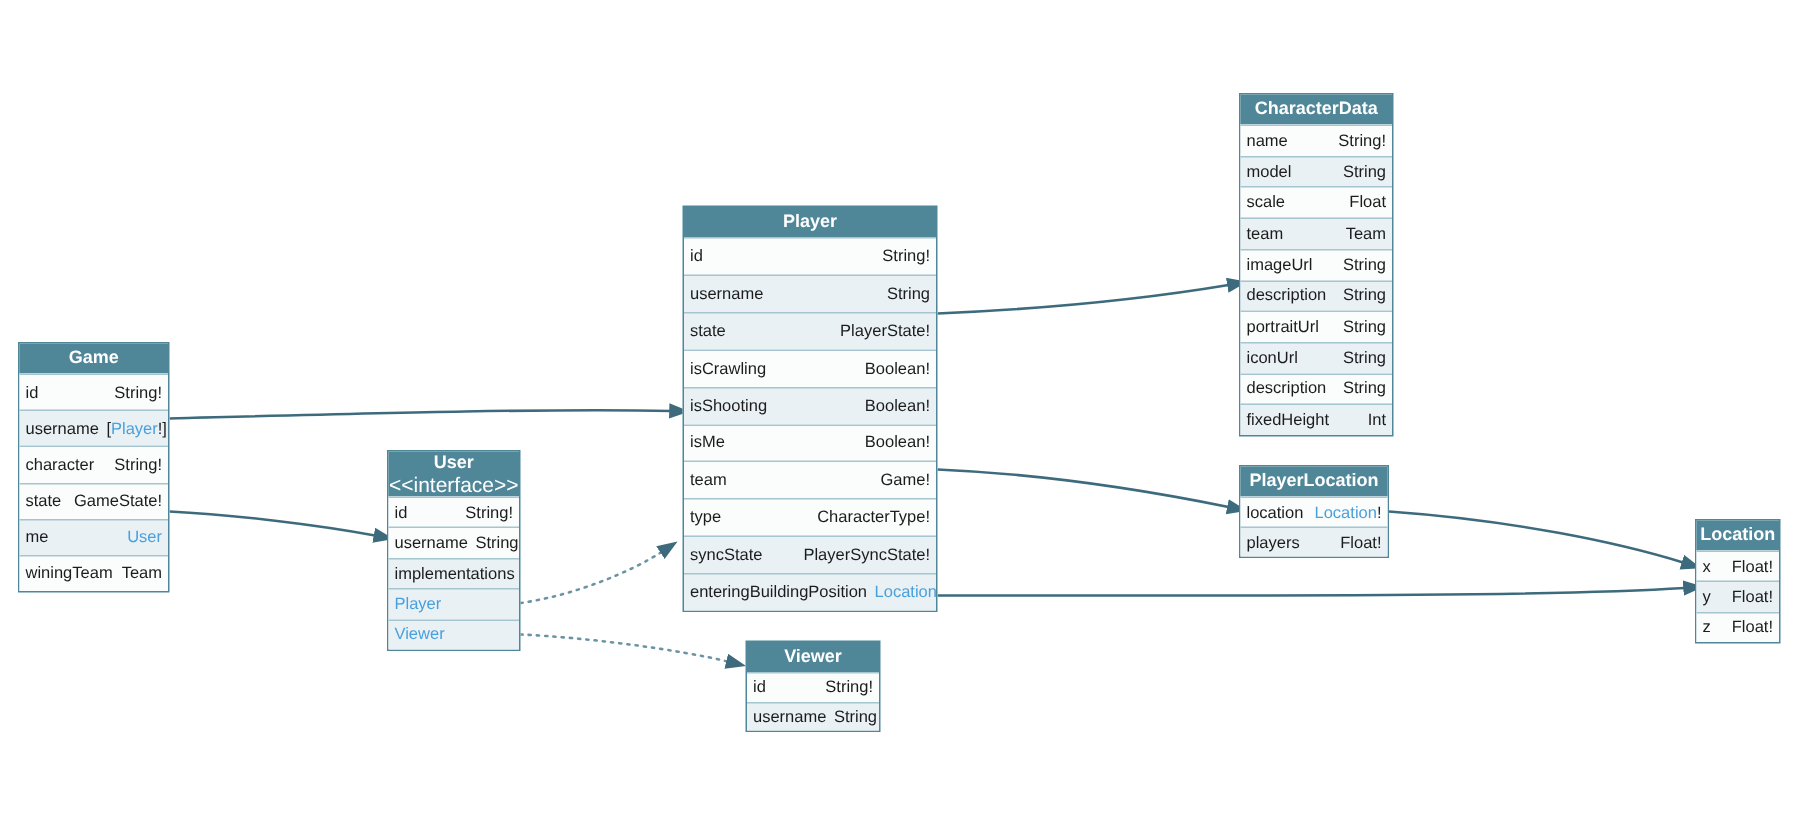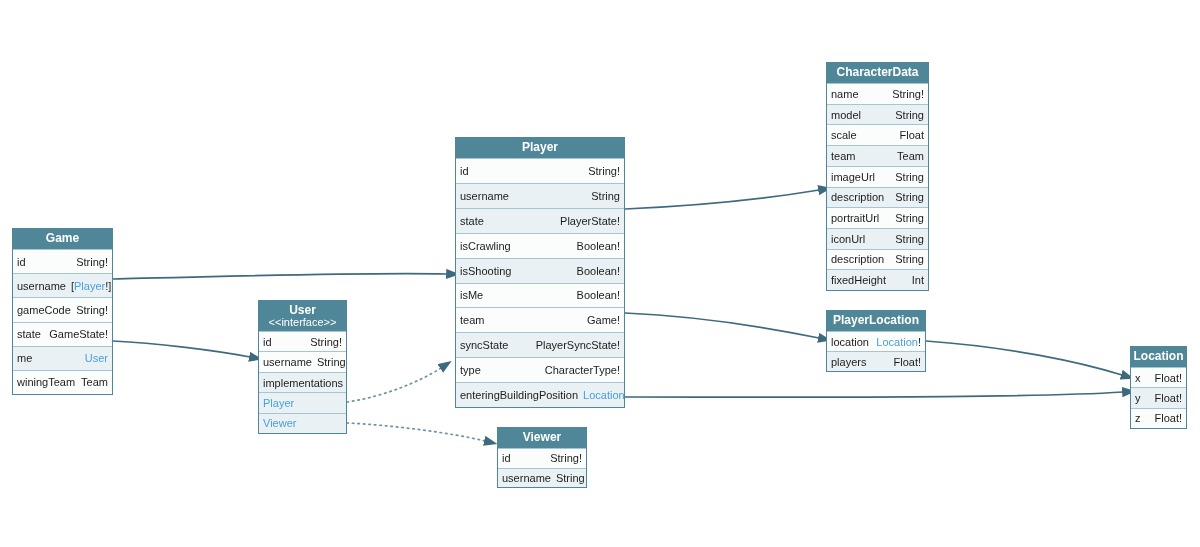--- a/index.html
+++ b/index.html
@@ -7,21 +7,21 @@
   #edges-svg{position:absolute;left:0;top:0;width:100%;height:100%;}
   .edge{fill:none;stroke:var(--edge);stroke-width:1.7;}
   .edge.dotted{stroke:var(--edge_dotted);stroke-dasharray:1.5 4;stroke-linecap:round;}
   #arrowhead-path{fill:var(--edge);}
   .table{position:absolute;box-sizing:border-box;border:1px solid var(--border);background:var(--row_bg);
          display:flex;flex-direction:column;}
   .thead{flex:0 0 auto;height:20px;background:var(--header_bg);color:var(--header_text);
          display:flex;flex-direction:column;align-items:center;justify-content:center;cursor:pointer;}
   .thead.tall{height:30px;}
   .ttitle{font-size:12px;font-weight:bold;line-height:1.1;white-space:nowrap;}
-  .tsub{font-size:11px;line-height:1;white-space:nowrap;}
+  .tsub{font-size:14px;line-height:1;white-space:nowrap;}
   .tbody{flex:1 1 auto;display:flex;flex-direction:column;}
   .trow{flex:1 1 0;display:flex;align-items:center;justify-content:space-between;
         padding:5px 4px;font-size:11px;color:var(--text);border-top:1px solid var(--divider);
         background:var(--row_bg);white-space:nowrap;overflow:hidden;}
   .trow.tint{background:var(--row_alt_bg);}
   .fname{white-space:nowrap;}
   .ftype{white-space:nowrap;margin-left:5px;text-align:center;}
   .link{color:var(--link);}
 </style>
 </head>
@@ -50,21 +50,21 @@
       <div class="tbody">
         <div class="trow">
           <span class="fname">id</span>
           <span class="ftype"><span>String!</span></span>
         </div>
         <div class="trow tint">
           <span class="fname">username</span>
           <span class="ftype"><span>[</span><span class="link">Player</span><span>!]</span></span>
         </div>
         <div class="trow">
-          <span class="fname">gameCode</span>
+          <span class="fname">character</span>
           <span class="ftype"><span>String!</span></span>
         </div>
         <div class="trow">
           <span class="fname">state</span>
           <span class="ftype"><span>GameState!</span></span>
         </div>
         <div class="trow tint">
           <span class="fname">me</span>
           <span class="ftype"><span class="link">User</span></span>
         </div>
@@ -125,27 +125,27 @@
           <span class="ftype"><span>Boolean!</span></span>
         </div>
         <div class="trow">
           <span class="fname">isMe</span>
           <span class="ftype"><span>Boolean!</span></span>
         </div>
         <div class="trow">
           <span class="fname">team</span>
           <span class="ftype"><span>Game!</span></span>
         </div>
+        <div class="trow">
+          <span class="fname">type</span>
+          <span class="ftype"><span>CharacterType!</span></span>
+        </div>
         <div class="trow tint">
           <span class="fname">syncState</span>
           <span class="ftype"><span>PlayerSyncState!</span></span>
-        </div>
-        <div class="trow">
-          <span class="fname">type</span>
-          <span class="ftype"><span>CharacterType!</span></span>
         </div>
         <div class="trow tint">
           <span class="fname">enteringBuildingPosition</span>
           <span class="ftype"><span class="link">Location</span></span>
         </div>
       </div>
     </div>
     <div class="table" style="left: 497px; top: 427px; width: 90px; height: 61px;">
       <div class="thead">
         <div class="ttitle">Viewer</div>

